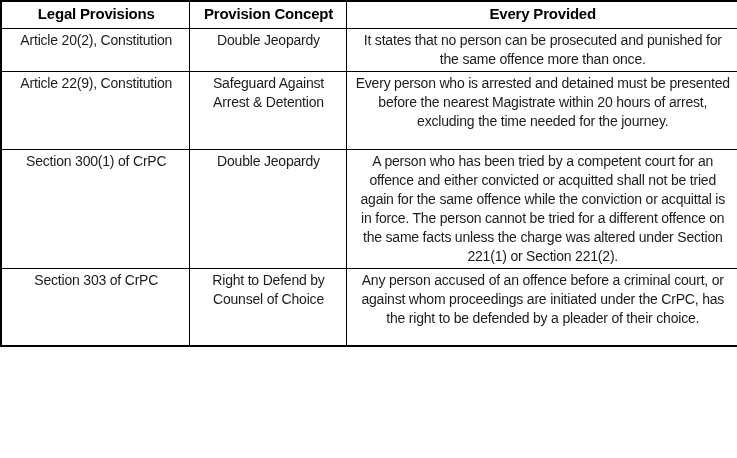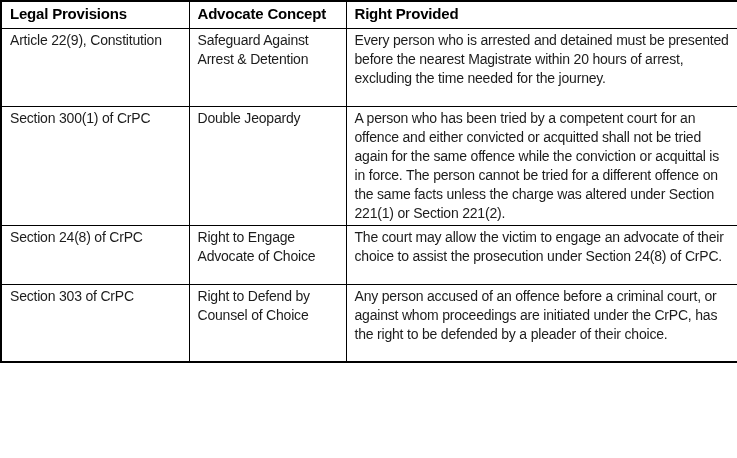--- a/index.html
+++ b/index.html
@@ -17,21 +17,21 @@
     border-collapse: collapse;
     table-layout: fixed;
     width: 737px;
     border: 2px solid #000000;
     letter-spacing: -0.2px;
   }
   .legal-table th,
   .legal-table td {
     border: 1px solid #000000;
     vertical-align: top;
-    text-align: left;
+    text-align: center;
     padding: 2px 6px 2px 8px;
     color: #1c1c1c;
     font-size: 14px;
     line-height: 19px;
     overflow: hidden;
     word-wrap: break-word;
   }
   .legal-table th {
     font-weight: bold;
     font-size: 15px;
@@ -56,39 +56,39 @@
 
 <table class="legal-table">
   <colgroup>
     <col class="c1">
     <col class="c2">
     <col class="c3">
   </colgroup>
   <thead>
     <tr class="hrow">
       <th>Legal Provisions</th>
-      <th>Advocate Concept</th>
-      <th>Right Provided</th>
+      <th>Provision Concept</th>
+      <th>Every Provided</th>
     </tr>
   </thead>
   <tbody>
+    <tr class="r0">
+      <td>Article 20(2), Constitution</td>
+      <td>Double Jeopardy</td>
+      <td>It states that no person can be prosecuted and punished for the same offence more than once.</td>
+    </tr>
     <tr class="r1">
       <td>Article 22(9), Constitution</td>
       <td>Safeguard Against Arrest &amp; Detention</td>
       <td>Every person who is arrested and detained must be presented before the nearest Magistrate within 20 hours of arrest, excluding the time needed for the journey.</td>
     </tr>
     <tr class="r2">
       <td>Section 300(1) of CrPC</td>
       <td>Double Jeopardy</td>
       <td>A person who has been tried by a competent court for an offence and either convicted or acquitted shall not be tried again for the same offence while the conviction or acquittal is in force. The person cannot be tried for a different offence on the same facts unless the charge was altered under Section 221(1) or Section 221(2).</td>
     </tr>
-    <tr class="r3">
-      <td>Section 24(8) of CrPC</td>
-      <td>Right to Engage Advocate of Choice</td>
-      <td>The court may allow the victim to engage an advocate of their choice to assist the prosecution under Section 24(8) of CrPC.</td>
-    </tr>
     <tr class="r5">
       <td>Section 303 of CrPC</td>
       <td>Right to Defend by Counsel of Choice</td>
       <td>Any person accused of an offence before a criminal court, or against whom proceedings are initiated under the CrPC, has the right to be defended by a pleader of their choice.</td>
     </tr>
   </tbody>
 </table>
 
 </body></html>

